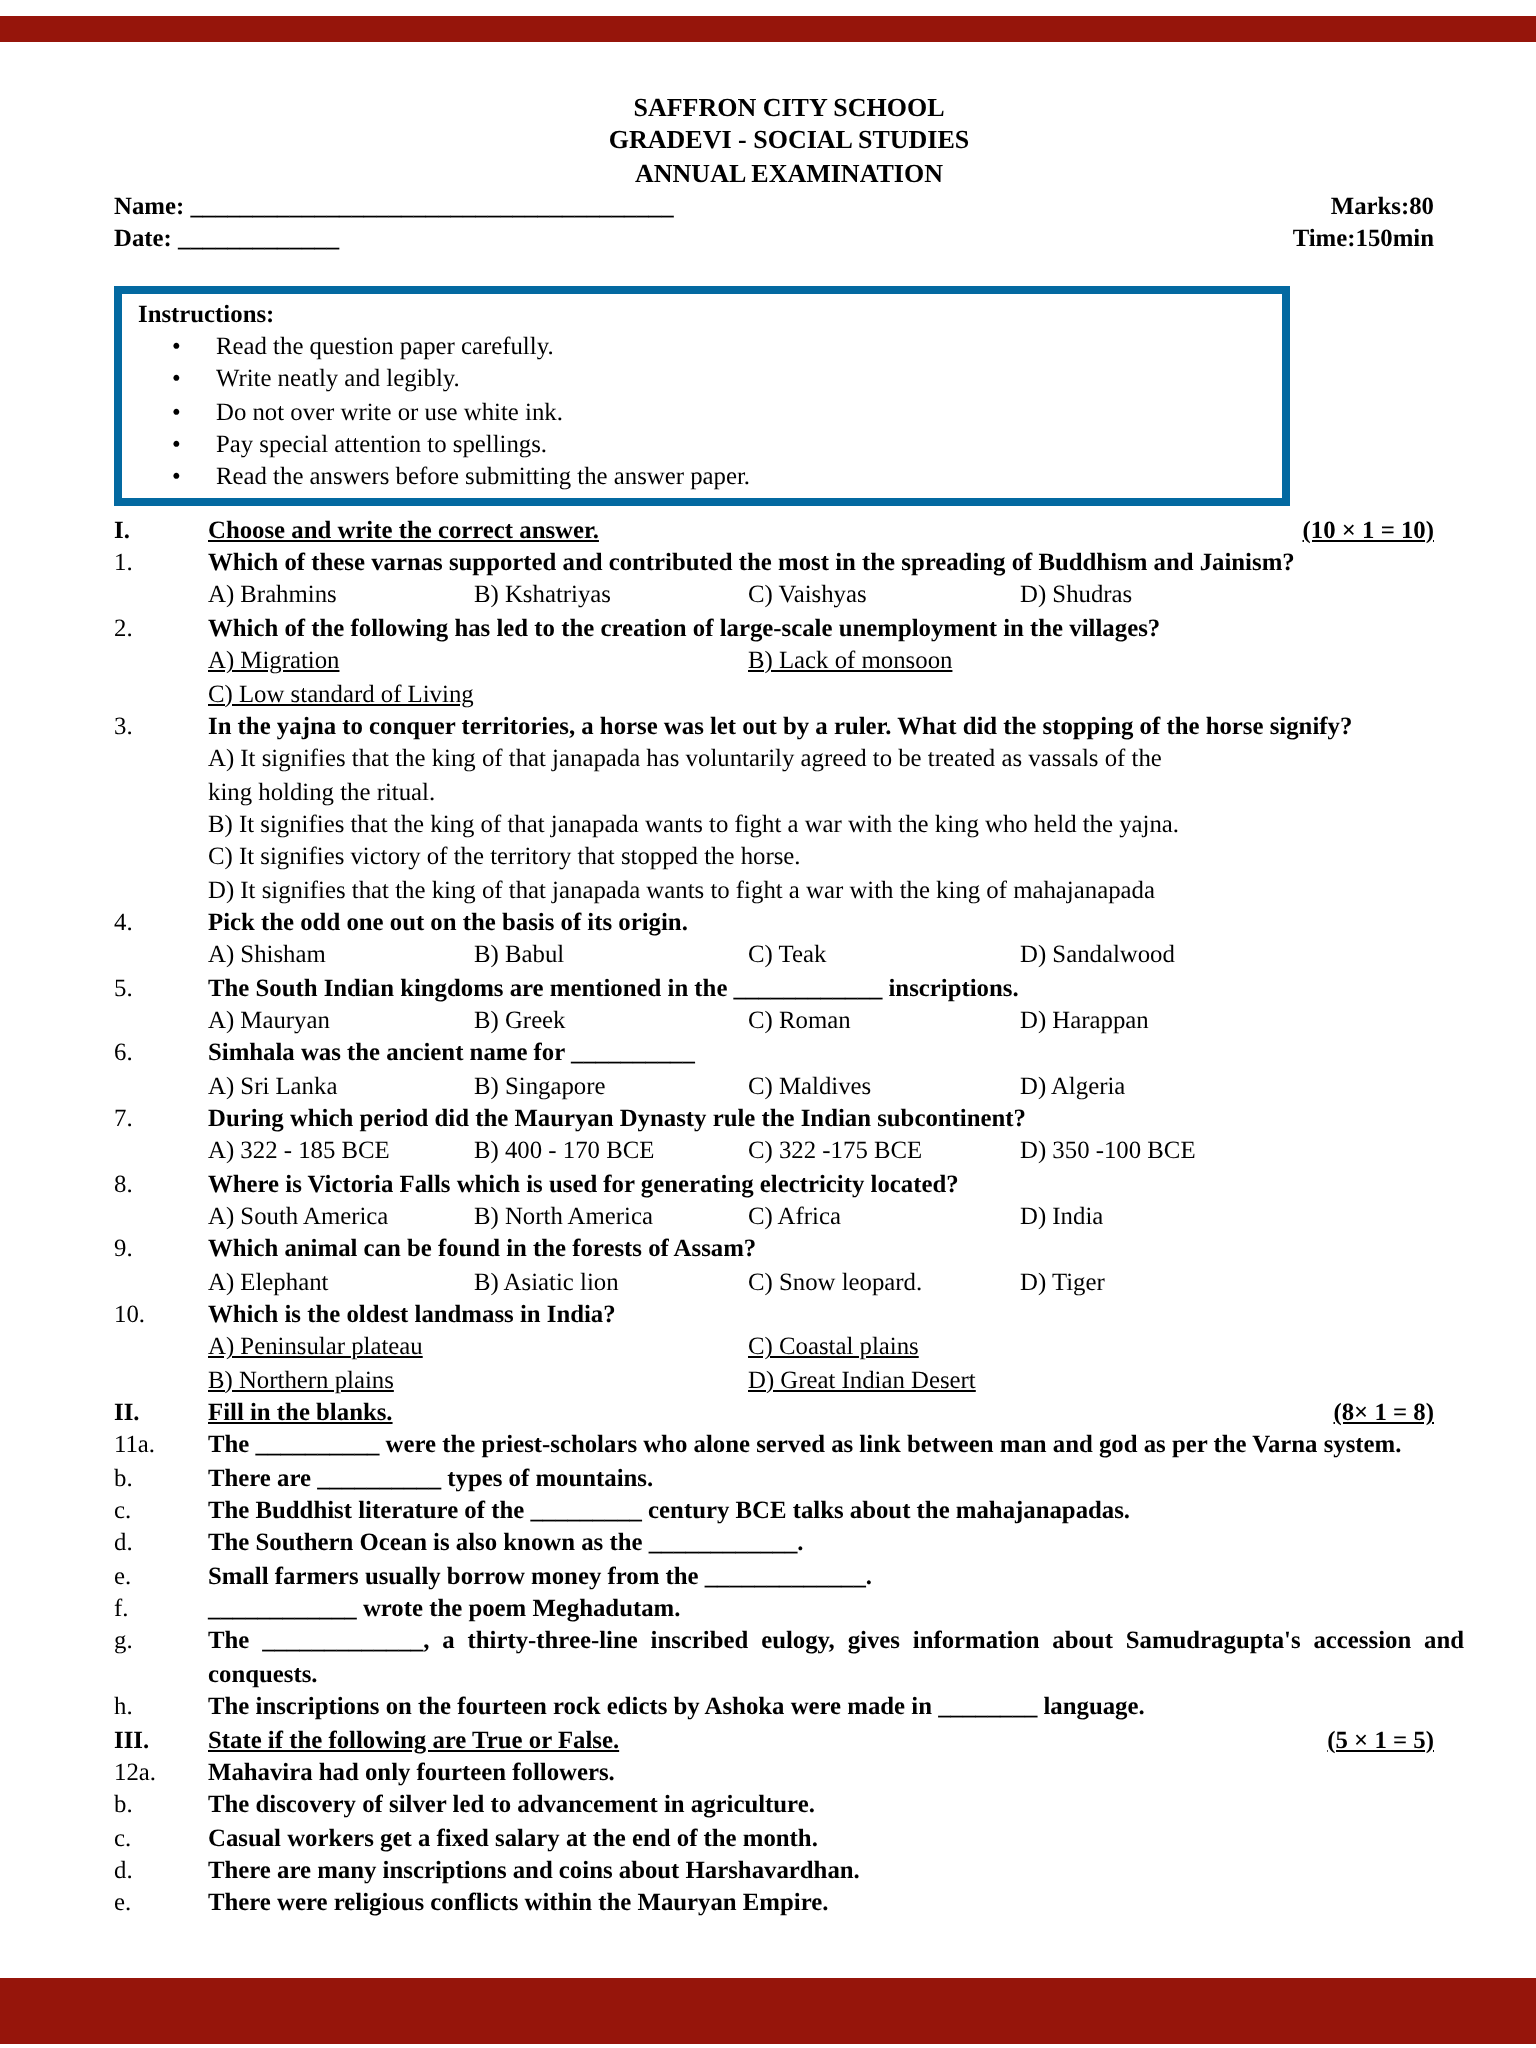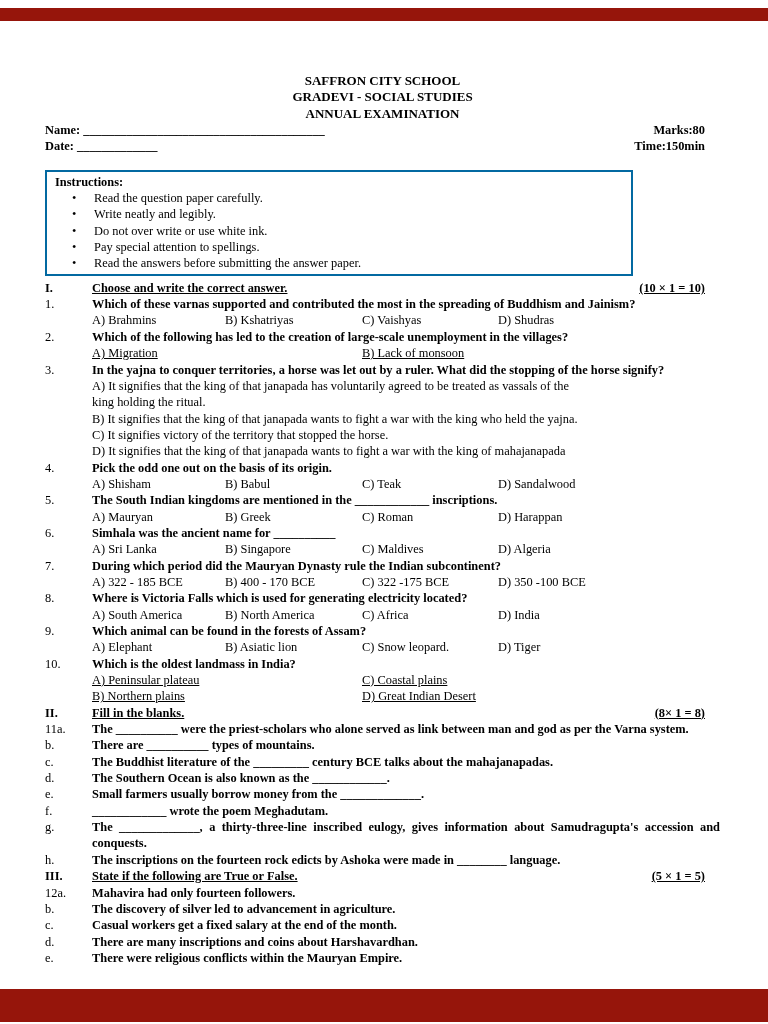--- a/index.html
+++ b/index.html
@@ -9,27 +9,27 @@
     background:#ffffff;
     color:#000000;
     font-family:"Liberation Serif", serif;
     font-size:12.4px;
     line-height:16.35px;
     overflow:hidden;
   }
   .bar { position:absolute; left:0; width:768px; background:#96150b; }
   .bar-top { top:8px; height:13px; }
   .bar-bottom { top:989px; height:33px; }
-  .content { position:absolute; top:46px; left:45px; width:675px;margin-top:27px; }
+  .content { position:absolute; top:46px; left:57px; width:675px; }
   .center { text-align:center; font-weight:bold; font-size:13px; }
   .bold { font-weight:bold; }
   .meta-row { display:flex; justify-content:space-between; font-weight:bold; }
   .meta-right { margin-right:15px; }
   .instructions {
-    border:2px solid #0369a1;
+    border:4px solid #0369a1;
     width:588px;
     margin-top:15px;
     margin-bottom:4px;
     padding:2px 4px 2px 8px;
   }
   .instr-item { display:flex; padding-left:17px; white-space:nowrap; }
   .instr-bullet { width:22px; flex:none; }
   .qrow { display:flex; }
   .qnum { width:47px; flex:none; }
   .qbody { flex:1; min-width:0; }
@@ -107,20 +107,21 @@
           </div>
         </div>
       </div>
       <div class="qrow">
         <div class="qnum">2.</div>
         <div class="qbody">
           <div class="qtext">Which of the following has led to the creation of large-scale unemployment in the villages?</div>
           <div class="opts2">
             <span class="opt">A) Migration</span>
             <span class="opt">B) Lack of monsoon</span>
+            <span class="opt">C) Low standard of Living</span>
           </div>
         </div>
       </div>
       <div class="qrow">
         <div class="qnum">3.</div>
         <div class="qbody">
           <div class="qtext">In the yajna to conquer territories, a horse was let out by a ruler. What did the stopping of the horse signify?</div>
           <div class="opt-row">A) It signifies that the king of that janapada has voluntarily agreed to be treated as vassals of the</div>
           <div class="opt-row">king holding the ritual.</div>
           <div class="opt-row">B) It signifies that the king of that janapada wants to fight a war with the king who held the yajna.</div>

